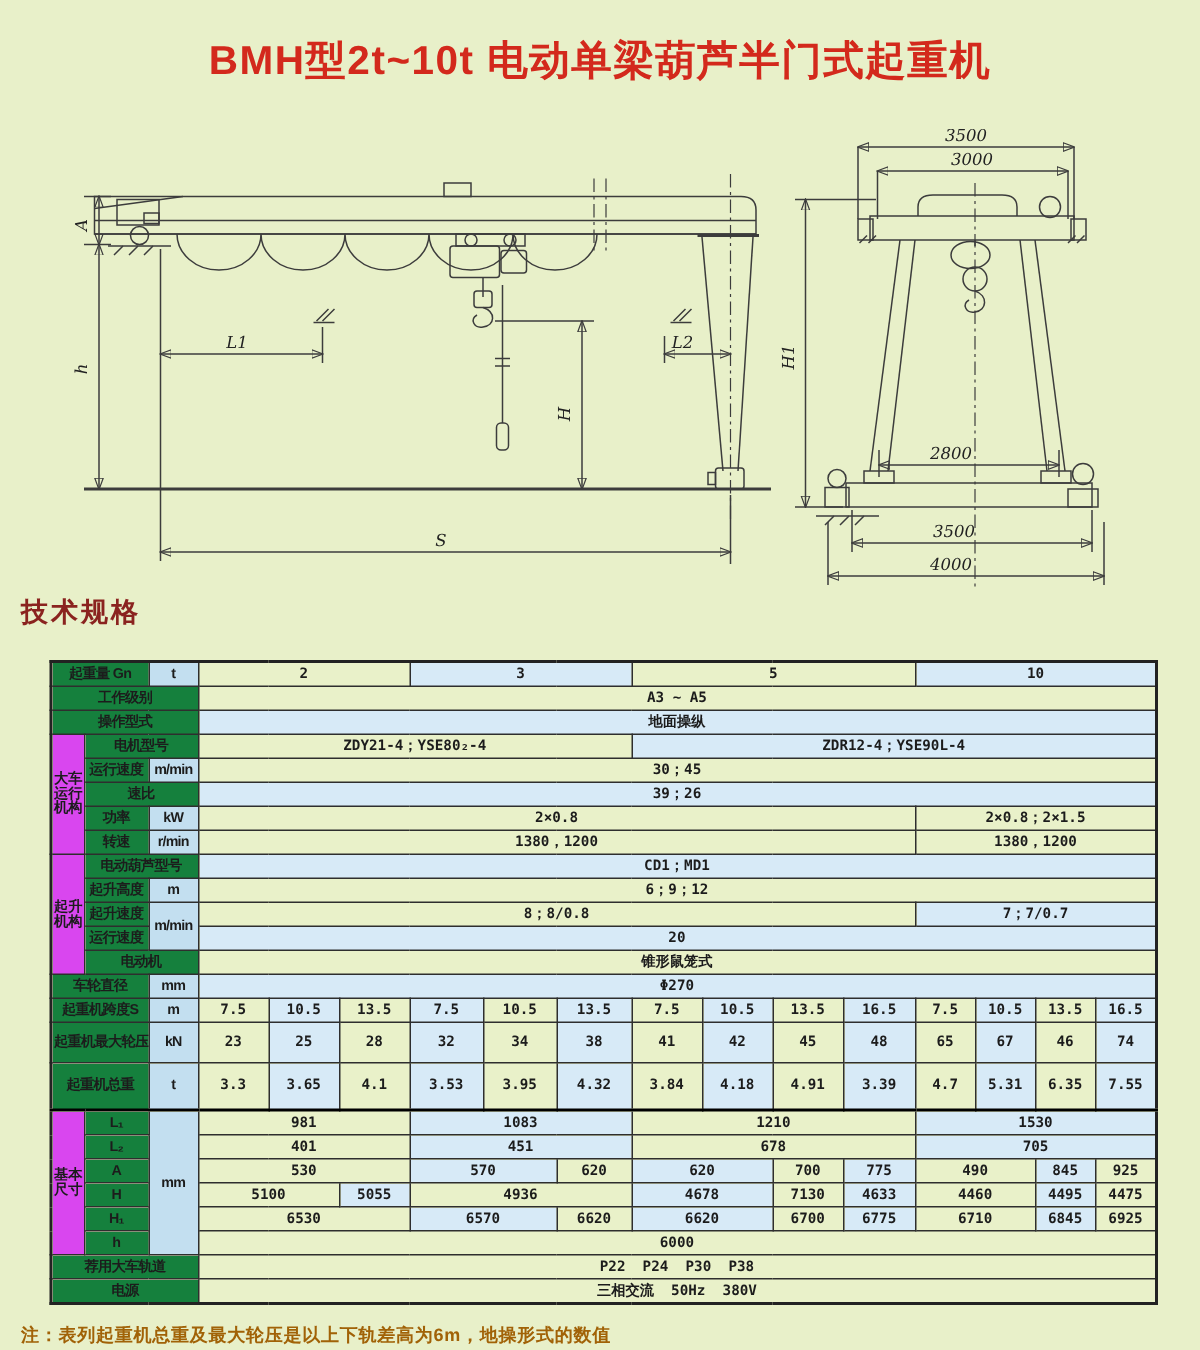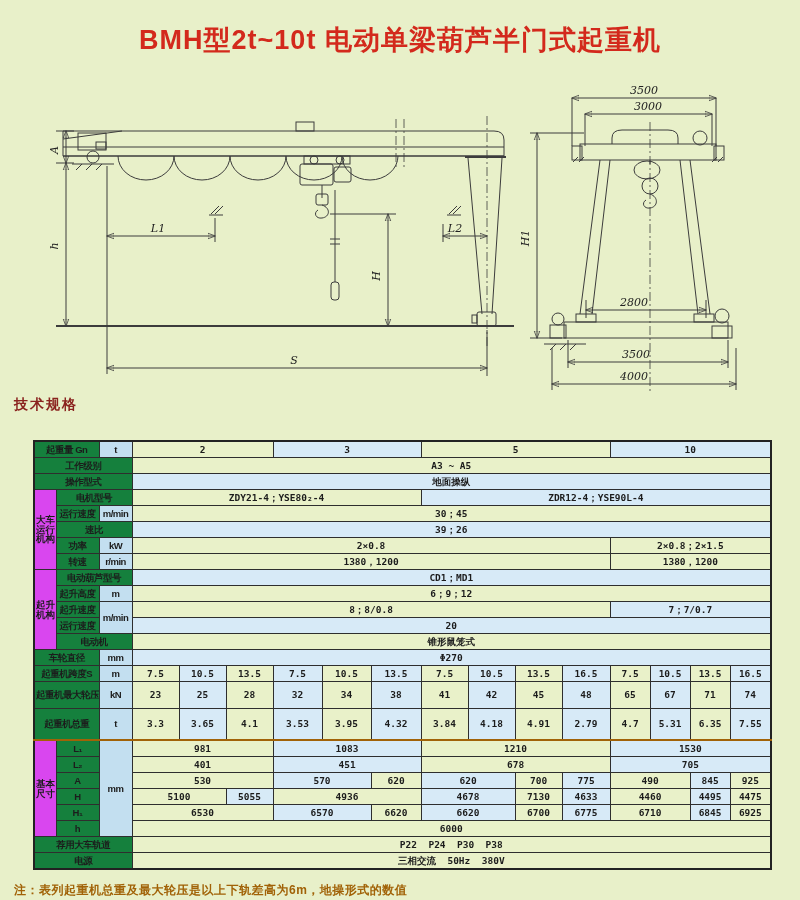--- a/index.html
+++ b/index.html
@@ -16,21 +16,21 @@
   }
   .drawing{position:absolute;top:86px;left:0;}
   .drawing line,.drawing path,.drawing rect,.drawing circle,.drawing ellipse,.drawing polyline{
     stroke:#3c3c3c;fill:none;stroke-width:1;
   }
   .drawing .dim{font-family:"DejaVu Serif",serif;font-style:italic;font-size:11px;fill:#222;stroke:none;}
   .drawing .thick{stroke-width:2;}
   .drawing .cl{stroke-dasharray:9 3 2 3;stroke-width:0.8;}
   .section-heading{
     position:absolute;top:396px;left:14px;
-    font-size:14px;font-weight:bold;color:#8a231f;letter-spacing:2px;
+    font-size:18px;font-weight:bold;color:#8a231f;letter-spacing:2px;
   }
   table.spec{
     position:absolute;top:440px;left:33px;width:737px;
     border-collapse:collapse;table-layout:fixed;
     border:2px solid #222;
   }
   table.spec td{
     border:1px solid #2e2e2e;
     height:15px;padding:0 1px;
     text-align:center;vertical-align:middle;
@@ -38,21 +38,21 @@
     white-space:pre;overflow:hidden;
   }
   table.spec tr:nth-child(16) td{height:26px;}
   table.spec tr:nth-child(17) td{height:30px;}
   td.g-cell{background:#d946ef;white-space:pre-line;font-size:9px;padding:0;}
   td.l-cell{background:#15803d;letter-spacing:-0.5px;}
   td.u-cell{background:#c3dff0;font-size:8.5px;letter-spacing:-0.5px;}
   td.green{background:#e9f1c9;}
   td.blue{background:#d7eaf7;}
   td.v-cell{font-family:"DejaVu Sans Mono",monospace;font-size:9.5px;}
-  tr.thick-top td{border-top:2px solid #a16207;margin-left:36px;}
+  tr.thick-top td{border-top:2px solid #000000;margin-left:36px;}
   td.gsep{border-right:2px solid #222;}
   td.vfirst{border-left:2px solid #222;}
   .note{
     position:absolute;top:882px;left:14px;
     font-size:12px;font-weight:bold;color:#a16207;letter-spacing:0.5px;
   }
 </style>
 </head>
 <body>
 
@@ -342,36 +342,36 @@
         <td class="v-cell green gsep" colspan="1">28</td>
         <td class="v-cell blue" colspan="1">32</td>
         <td class="v-cell green" colspan="1">34</td>
         <td class="v-cell blue gsep" colspan="1">38</td>
         <td class="v-cell green" colspan="1">41</td>
         <td class="v-cell blue" colspan="1">42</td>
         <td class="v-cell green" colspan="1">45</td>
         <td class="v-cell blue gsep" colspan="1">48</td>
         <td class="v-cell green" colspan="1">65</td>
         <td class="v-cell blue" colspan="1">67</td>
-        <td class="v-cell green" colspan="1">71</td>
+        <td class="v-cell green" colspan="1">46</td>
         <td class="v-cell blue" colspan="1">74</td>
       </tr>
       <tr>
         <td class="l-cell" colspan="2">起重机总重</td>
         <td class="u-cell" rowspan="1">t</td>
         <td class="v-cell green vfirst" colspan="1">3.3</td>
         <td class="v-cell blue" colspan="1">3.65</td>
         <td class="v-cell green gsep" colspan="1">4.1</td>
         <td class="v-cell blue" colspan="1">3.53</td>
         <td class="v-cell green" colspan="1">3.95</td>
         <td class="v-cell blue gsep" colspan="1">4.32</td>
         <td class="v-cell green" colspan="1">3.84</td>
         <td class="v-cell blue" colspan="1">4.18</td>
         <td class="v-cell green" colspan="1">4.91</td>
-        <td class="v-cell blue gsep" colspan="1">2.79</td>
+        <td class="v-cell blue gsep" colspan="1">3.39</td>
         <td class="v-cell green" colspan="1">4.7</td>
         <td class="v-cell blue" colspan="1">5.31</td>
         <td class="v-cell green" colspan="1">6.35</td>
         <td class="v-cell blue" colspan="1">7.55</td>
       </tr>
       <tr class="thick-top">
         <td class="g-cell" rowspan="6">基本
 尺寸</td>
         <td class="l-cell" colspan="1">L₁</td>
         <td class="u-cell" rowspan="6">mm</td>

